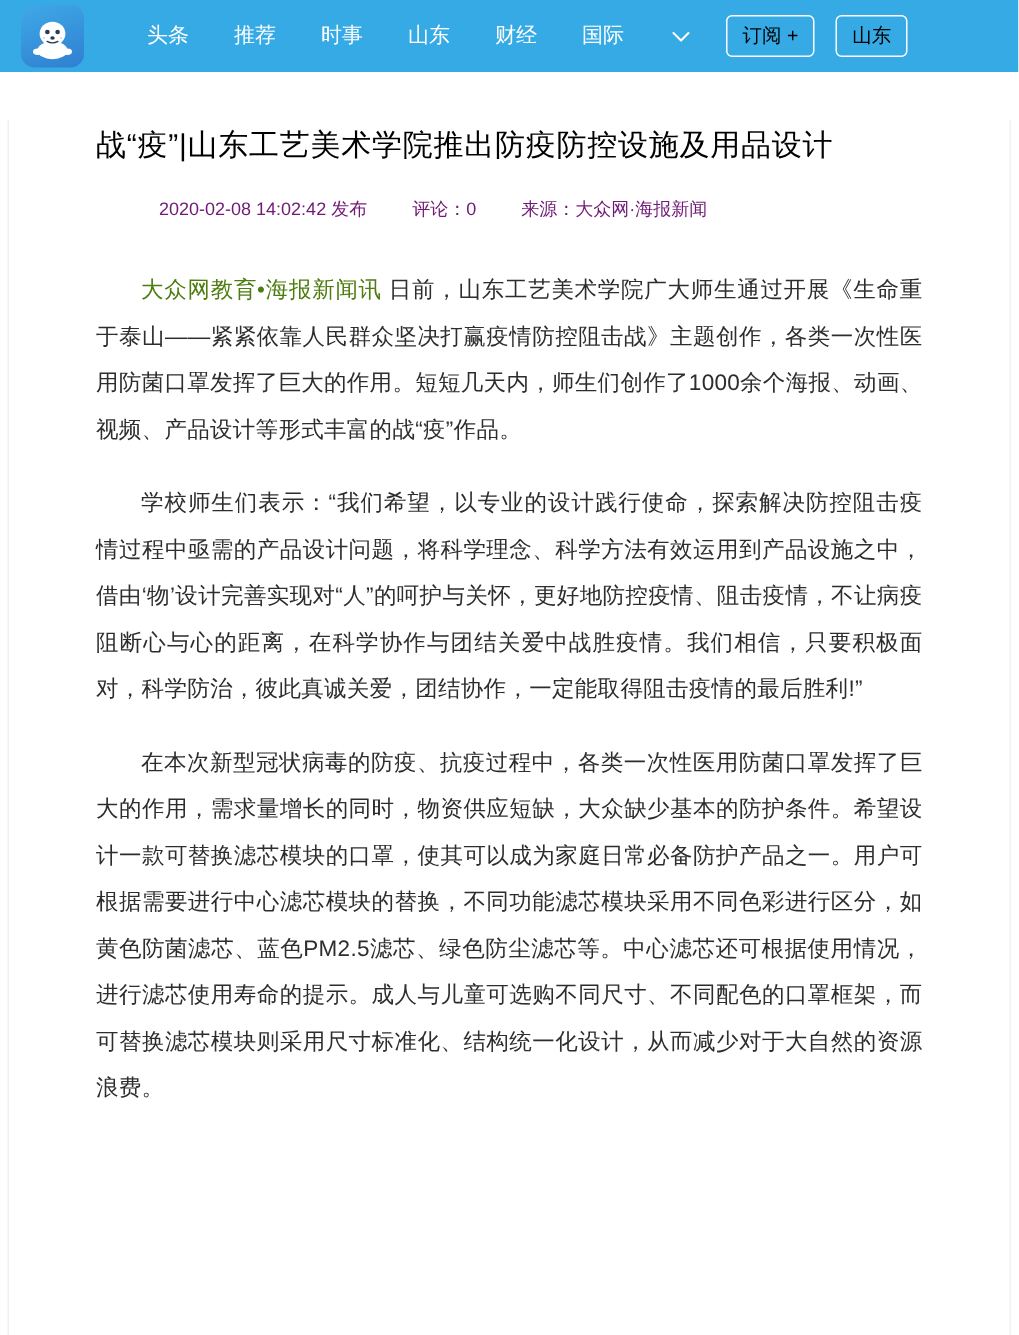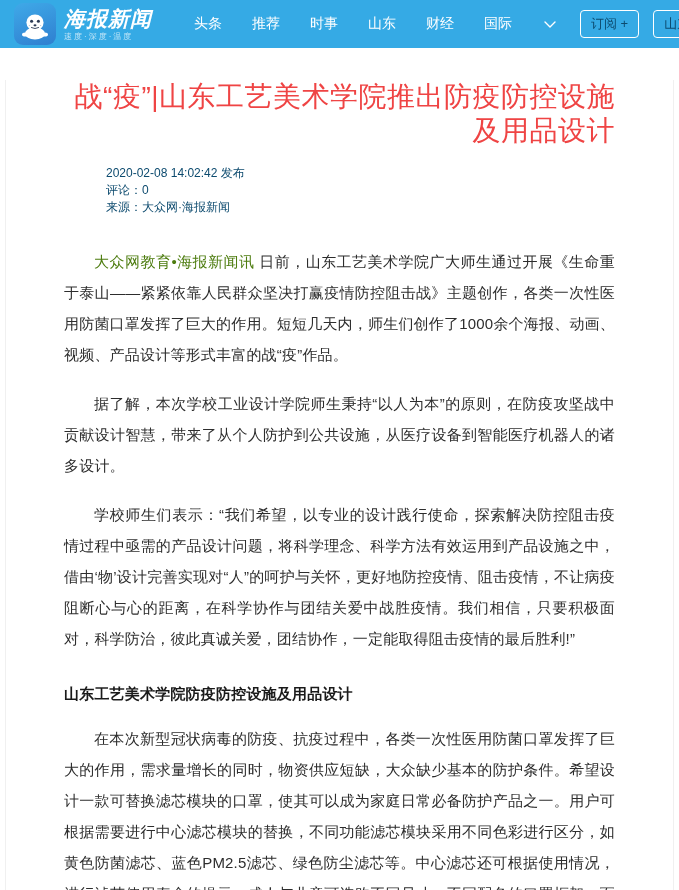--- a/index.html
+++ b/index.html
@@ -94,21 +94,21 @@
     height: 16px;
     margin-right: 22px;
     flex: 0 0 auto;
     cursor: pointer;
   }
   .chev svg { display: block; }
 
   .btn-outline {
     border: 1px solid #ffffff;
     border-radius: 4px;
-    color: #0c4a6e;
+    color: #000000;
     font-size: 13px;
     padding: 4px 10px;
     white-space: nowrap;
     cursor: pointer;
     flex: 0 0 auto;
   }
   .btn-subscribe { margin-right: 14px; }
   .btn-region {
     display: flex;
     align-items: center;
@@ -122,36 +122,35 @@
     width: 669px;
     background: #fff;
     border-left: 1px solid #f0f0f0;
     border-right: 1px solid #f0f0f0;
     min-height: 842px;
     padding: 0 58px;
   }
 
   .headline {
     margin-top: 32px;
-    font-size: 28px;
+    font-size: 20px;
     line-height: 34px;
-    color: #ef4444;
+    color: #000000;
     font-weight: normal;
-    text-align: right;
+    text-align: left;
     letter-spacing: 0.5px;
   }
 
   .meta {
     margin-top: 17px;
     display: flex;
-    align-items: flex-start;
+    align-items: center;
     font-size: 12px;
-    color: #0c4a6e;
+    color: #701a75;
     padding-left: 42px;
-    flex-direction: column;
   }
   .meta-item { white-space: nowrap; }
   .meta-sep { display: inline-block; width: 30px; }
 
   .body-text {
     margin-top: 30px;
   }
   .para {
     font-size: 15px;
     line-height: 31px;
@@ -199,24 +198,20 @@
           <ellipse cx="5.2" cy="24.5" rx="3.2" ry="2.1" fill="#ffffff"></ellipse>
           <ellipse cx="24.8" cy="24.5" rx="3.2" ry="2.1" fill="#ffffff"></ellipse>
           <circle cx="11.6" cy="11.3" r="1.55" fill="#2b3a54"></circle>
           <circle cx="18.4" cy="11.3" r="1.55" fill="#2b3a54"></circle>
           <ellipse cx="15" cy="15.3" rx="1.5" ry="1.15" fill="#2b3a54"></ellipse>
           <path d="M11.4 17.6 Q15 19.6 18.6 17.6" stroke="#2b3a54" stroke-width="0.9" fill="none" stroke-linecap="round"></path>
           <circle cx="9.3" cy="15.4" r="0.5" fill="#9fb4c9"></circle>
           <circle cx="20.7" cy="15.4" r="0.5" fill="#9fb4c9"></circle>
         </svg>
       </div>
-      <div class="brand-text">
-        <div class="brand-name">海报新闻</div>
-        <div class="brand-tagline">速度·深度·温度</div>
-      </div>
     </div>
 
     <div class="nav">
       <div class="nav-item">头条</div>
       <div class="nav-item">推荐</div>
       <div class="nav-item">时事</div>
       <div class="nav-item">山东</div>
       <div class="nav-item">财经</div>
       <div class="nav-item">国际</div>
     </div>
@@ -246,24 +241,22 @@
       <span class="meta-sep"></span>
       <span class="meta-item">来源：大众网·海报新闻</span>
     </div>
 
     <div class="body-text">
 
       <p class="para">
         <span class="lead-label">大众网教育•海报新闻讯</span><span> 日前，山东工艺美术学院广大师生通过开展《生命重于泰山——紧紧依靠人民群众坚决打赢疫情防控阻击战》主题创作，各类一次性医用防菌口罩发挥了巨大的作用。短短几天内，师生们创作了1000余个海报、动画、视频、产品设计等形式丰富的战“疫”作品。</span>
       </p>
 
-      <p class="para">据了解，本次学校工业设计学院师生秉持“以人为本”的原则，在防疫攻坚战中贡献设计智慧，带来了从个人防护到公共设施，从医疗设备到智能医疗机器人的诸多设计。</p>
 
       <p class="para">学校师生们表示：“我们希望，以专业的设计践行使命，探索解决防控阻击疫情过程中亟需的产品设计问题，将科学理念、科学方法有效运用到产品设施之中，借由‘物’设计完善实现对“人”的呵护与关怀，更好地防控疫情、阻击疫情，不让病疫阻断心与心的距离，在科学协作与团结关爱中战胜疫情。我们相信，只要积极面对，科学防治，彼此真诚关爱，团结协作，一定能取得阻击疫情的最后胜利!”</p>
 
-      <p class="subhead">山东工艺美术学院防疫防控设施及用品设计</p>
 
 
       <p class="para">在本次新型冠状病毒的防疫、抗疫过程中，各类一次性医用防菌口罩发挥了巨大的作用，需求量增长的同时，物资供应短缺，大众缺少基本的防护条件。希望设计一款可替换滤芯模块的口罩，使其可以成为家庭日常必备防护产品之一。用户可根据需要进行中心滤芯模块的替换，不同功能滤芯模块采用不同色彩进行区分，如黄色防菌滤芯、蓝色PM2.5滤芯、绿色防尘滤芯等。中心滤芯还可根据使用情况，进行滤芯使用寿命的提示。成人与儿童可选购不同尺寸、不同配色的口罩框架，而可替换滤芯模块则采用尺寸标准化、结构统一化设计，从而减少对于大自然的资源浪费。</p>
 
     </div>
   </div>
 </div>
 
 </body></html>

